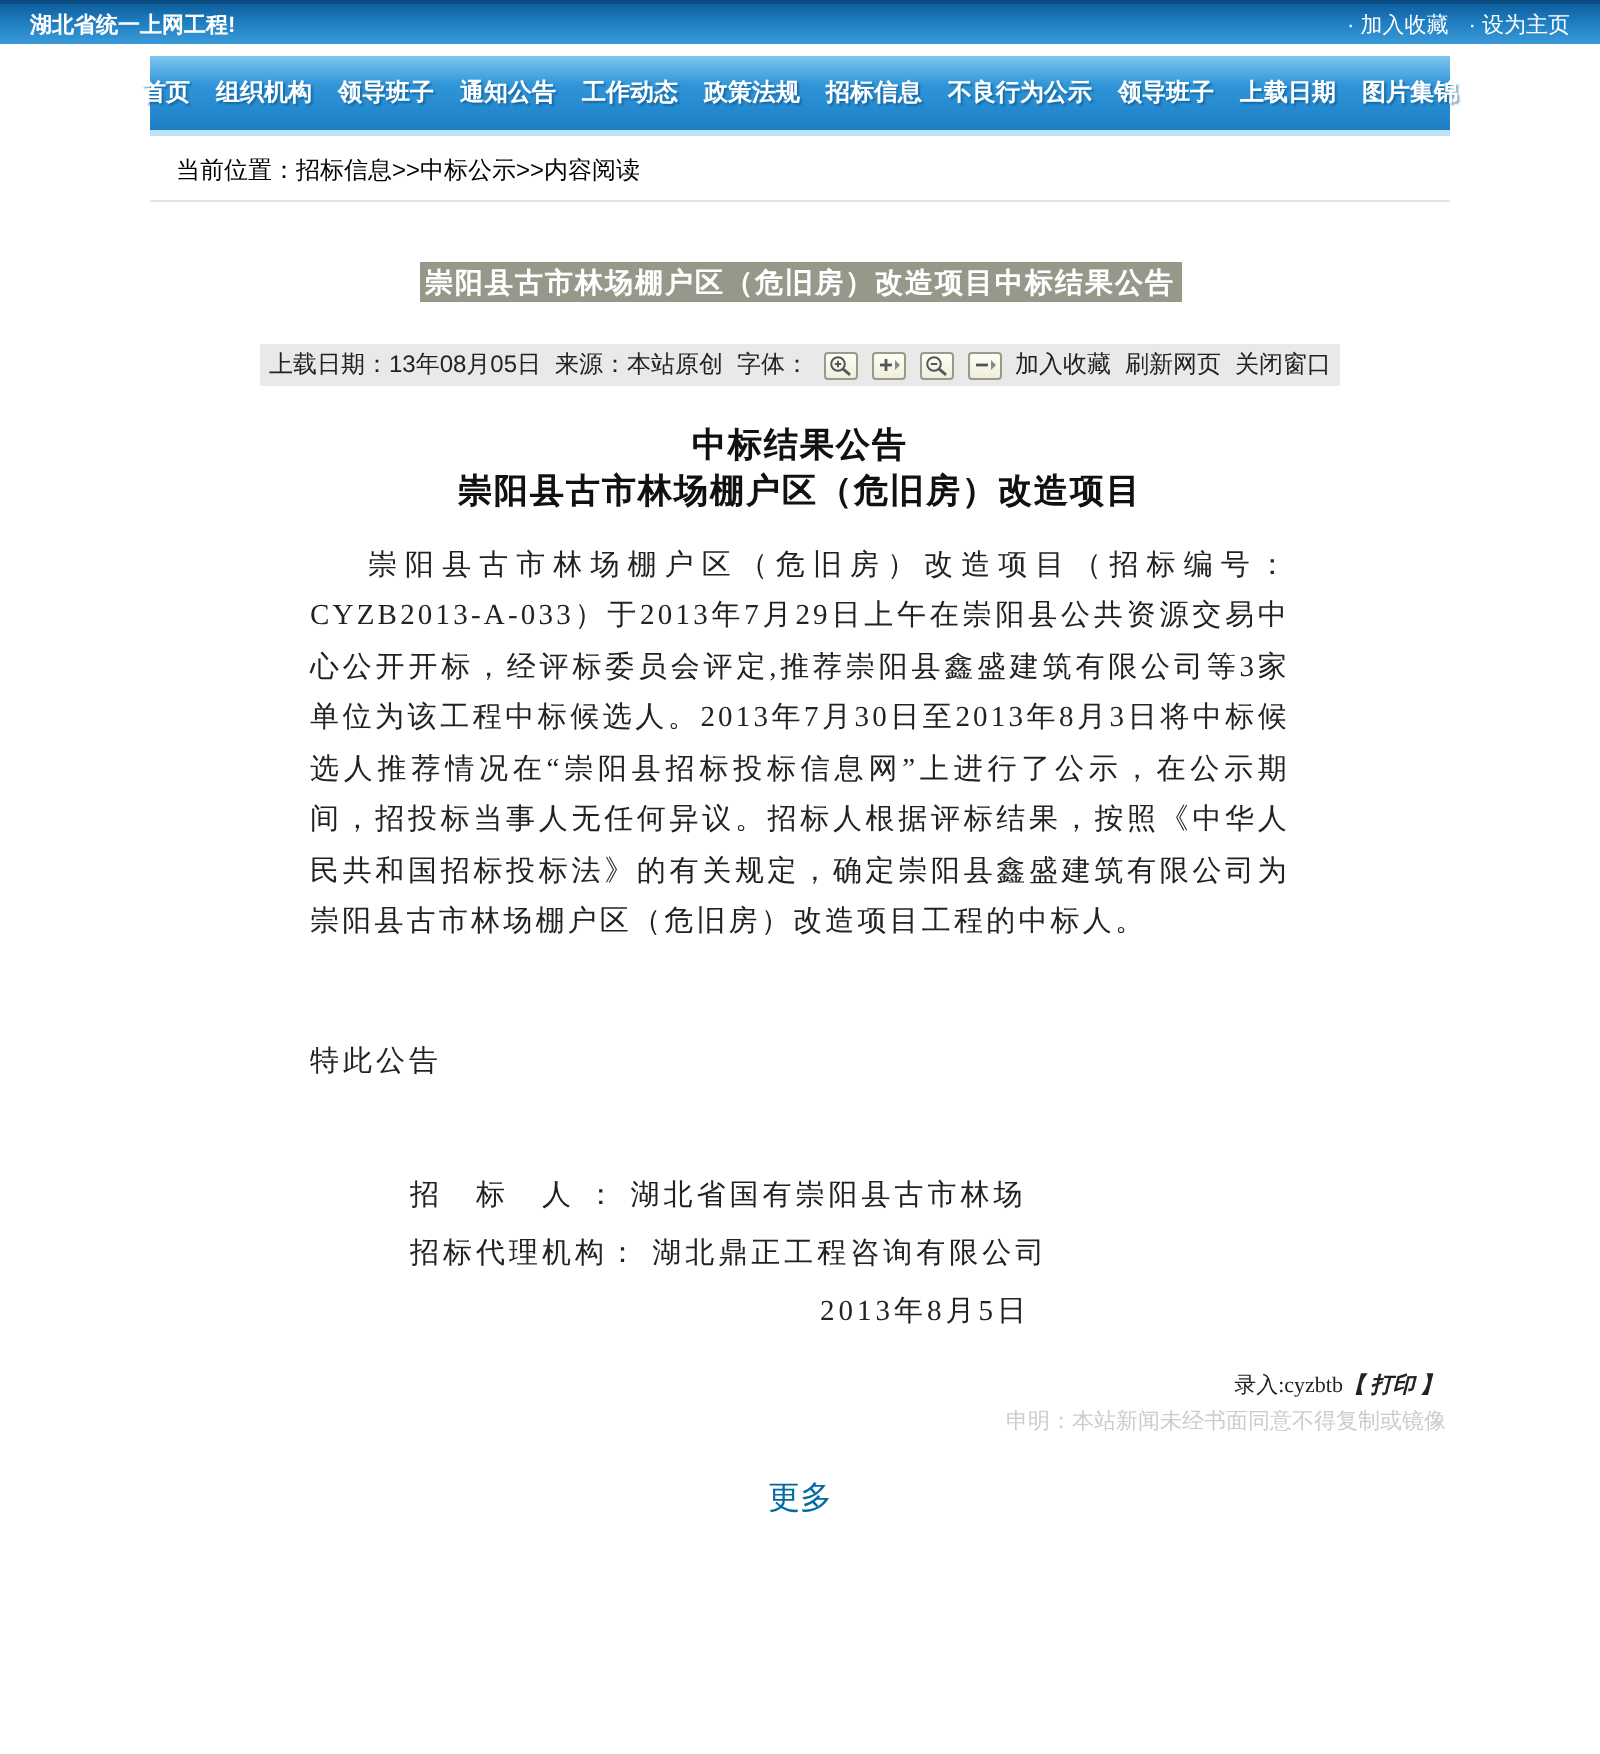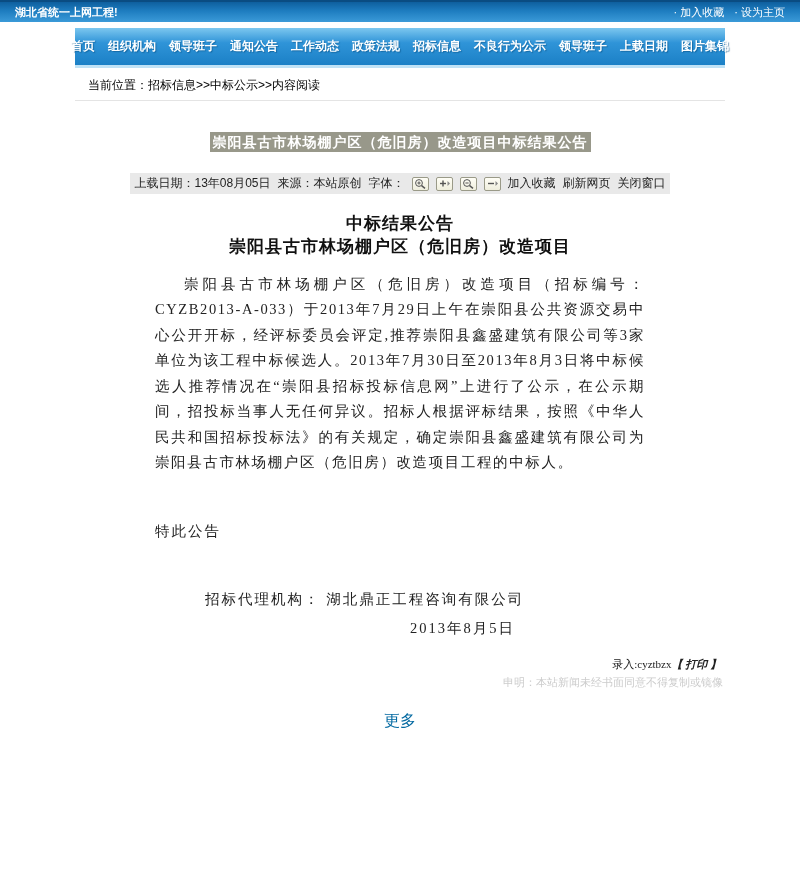--- a/index.html
+++ b/index.html
@@ -144,26 +144,27 @@
     <div class="art-title">
       <div>中标结果公告</div>
       <div>崇阳县古市林场棚户区（危旧房）改造项目</div>
     </div>
 
     <p class="art-body">崇阳县古市林场棚户区（危旧房）改造项目（招标编号：CYZB2013-A-033）于2013年7月29日上午在崇阳县公共资源交易中心公开开标，经评标委员会评定,推荐崇阳县鑫盛建筑有限公司等3家单位为该工程中标候选人。2013年7月30日至2013年8月3日将中标候选人推荐情况在“崇阳县招标投标信息网”上进行了公示，在公示期间，招投标当事人无任何异议。招标人根据评标结果，按照《中华人民共和国招标投标法》的有关规定，确定崇阳县鑫盛建筑有限公司为崇阳县古市林场棚户区（危旧房）改造项目工程的中标人。</p>
 
     <div class="closing">特此公告</div>
 
     <div class="sig">
+      <div>招　标　人 ：  湖北省国有崇阳县古市林场</div>
       <div>招标代理机构：  湖北鼎正工程咨询有限公司</div>
       <div class="sig-date">2013年8月5日</div>
     </div>
 
     <div class="entry-line">
-      <span>录入:cyztbzx</span><span class="print">【 打印 】</span>
+      <span>录入:cyzbtb</span><span class="print">【 打印 】</span>
     </div>
     <div class="statement">申明：本站新闻未经书面同意不得复制或镜像</div>
 
     <div class="more-row">
       <a>更多</a>
     </div>
 
   </div>
 
 </div>

